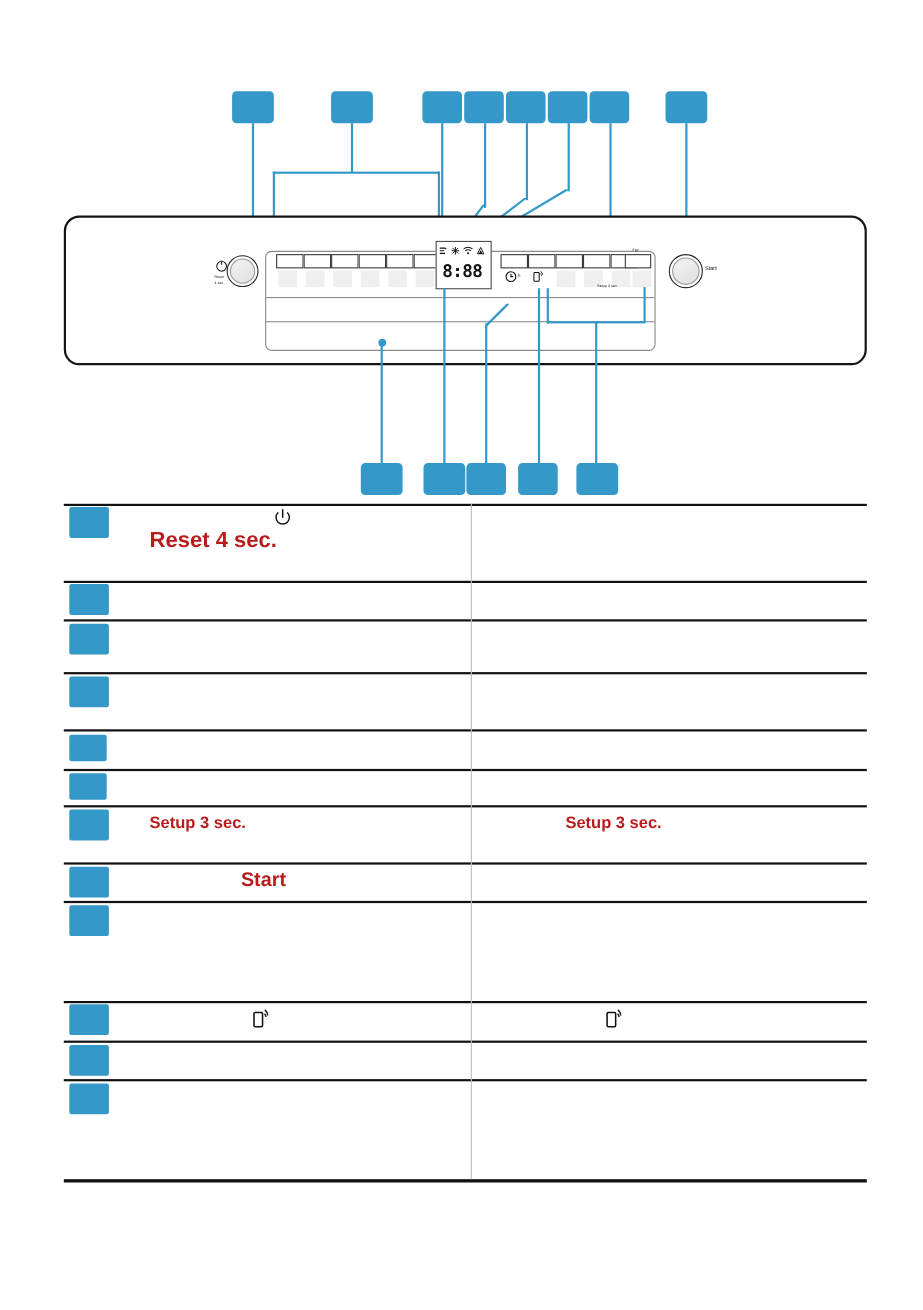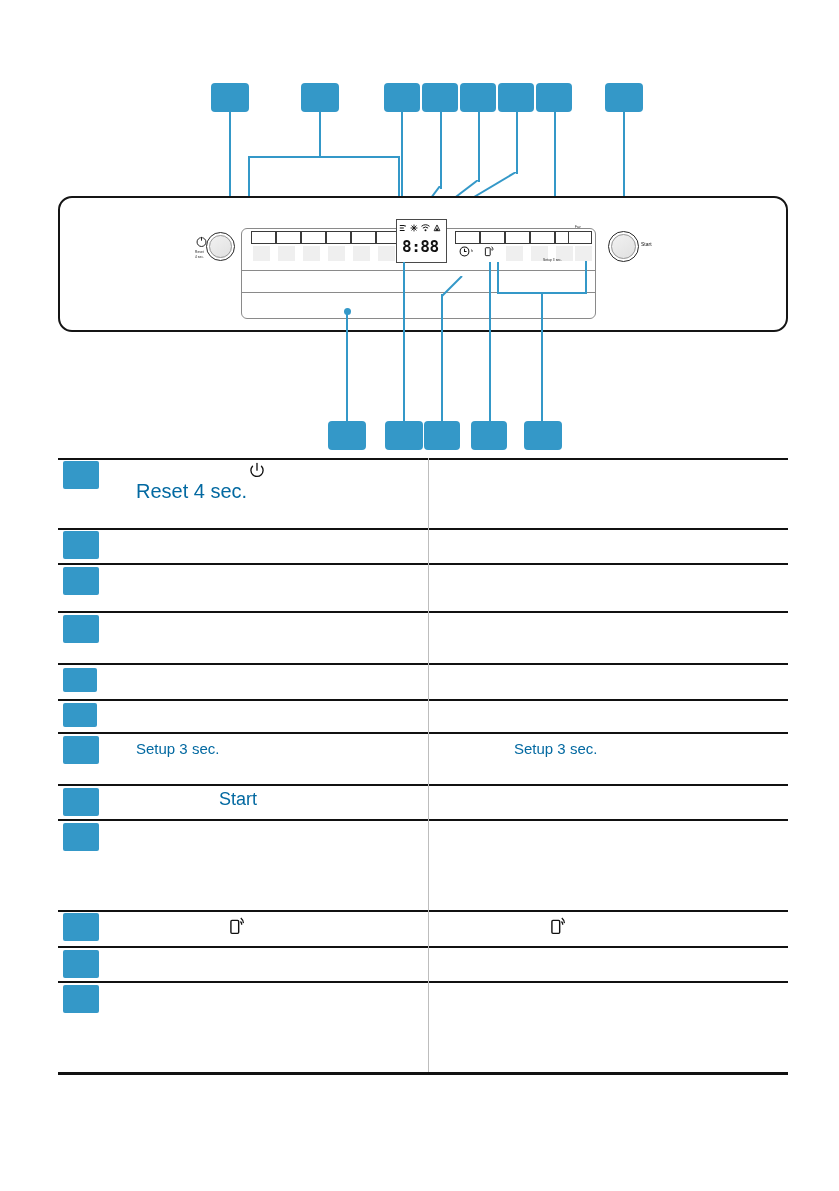--- a/index.html
+++ b/index.html
@@ -34,21 +34,21 @@
 
   .display{position:absolute;left:396px;top:219px;width:51px;height:44px;
            border:1px solid #4a4a4a;background:#fff;box-sizing:border-box;}
   .seg{position:absolute;font-family:"DejaVu Sans Mono",monospace;font-weight:bold;
        font-size:16px;color:#111;letter-spacing:-0.5px;}
   .ico-row{position:absolute;display:flex;gap:3px;align-items:flex-end;}
   .ico-row svg{display:block;}
   .rowline{position:absolute;left:58px;background:#111;}
   .vsep{position:absolute;background:#bdbdbd;width:1px;}
   .numbox{position:absolute;width:36px;height:28px;background:#3498c8;border-radius:2px;}
-  .celltxt{position:absolute;font-size:15px;color:#0369a1;white-space:nowrap;}
+  .celltxt{position:absolute;font-size:15px;color:#b91c1c;white-space:nowrap;font-weight:bold;}
 </style>
 </head>
 <body>
 
 <div class="stage">
 
   <div class="cbox" style="left:211px;top:83px;width:38px;height:29px;"></div>
   <div class="cbox" style="left:301px;top:83px;width:38px;height:29px;"></div>
   <div class="cbox" style="left:384px;top:83px;width:36px;height:29px;"></div>
   <div class="cbox" style="left:422px;top:83px;width:36px;height:29px;"></div>

